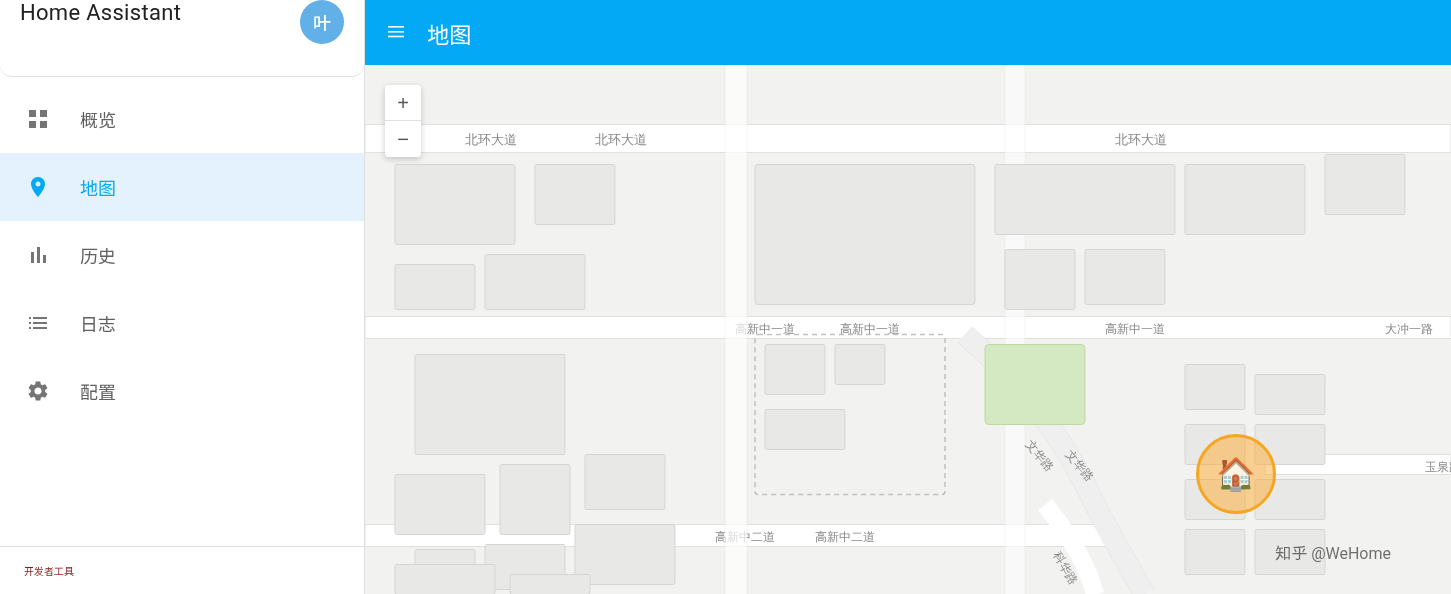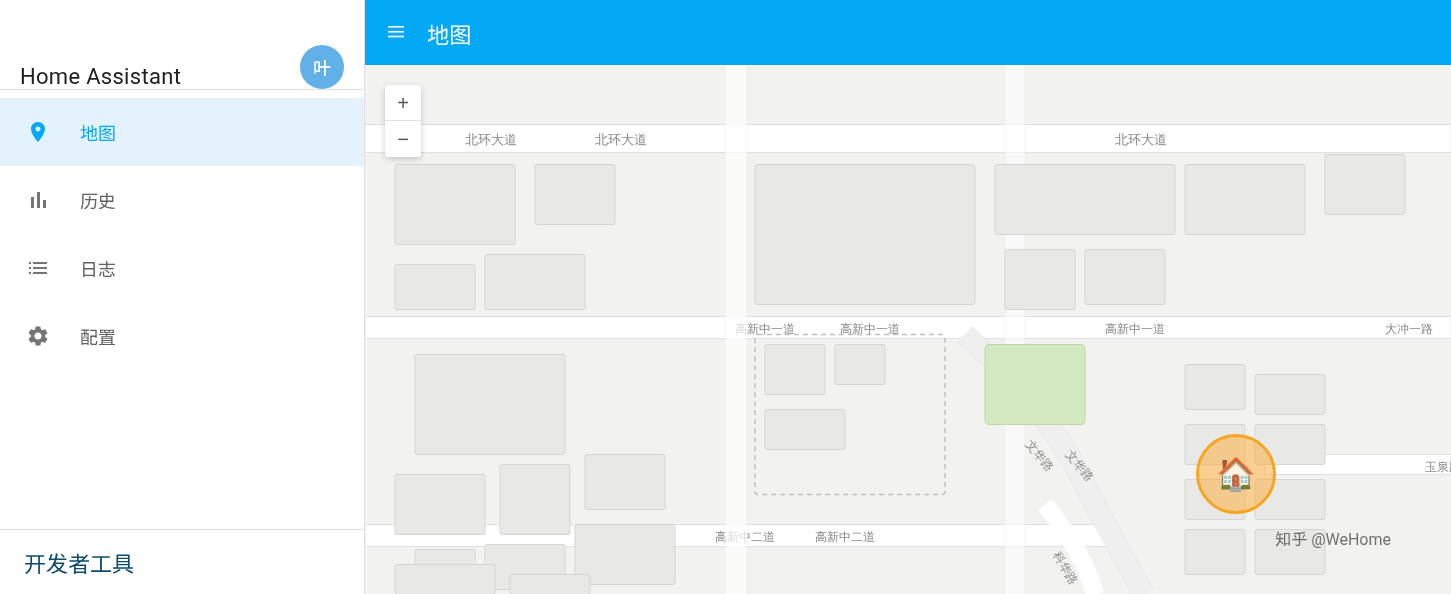--- a/index.html
+++ b/index.html
@@ -11,25 +11,26 @@
       min-width: 365px;
       display: flex;
       flex-direction: column;
       background: #fff;
       border-right: 1px solid #e0e0e0;
       height: 100%;
     }
 
     .sidebar-header {
       display: flex;
-      align-items: flex-end;
+      align-items: flex-start;
       justify-content: space-between;
       padding: 0 20px;
-      height: 90px;
+      height: 77px;
       border-bottom: 1px solid #e0e0e0;
+      border-radius: 12px;
     }
 
     .sidebar-title {
       font-size: 22px;
       font-weight: 400;
       color: #212121;
       letter-spacing: 0.3px;
     }
 
     .avatar {
@@ -91,22 +92,22 @@
       fill: #757575;
     }
 
     .nav-label {
       font-size: 18px;
     }
 
     .sidebar-footer {
       padding: 16px 24px;
       border-top: 1px solid #e0e0e0;
-      color: #0c4a6e;
-      font-size: 22px;
+      color: #7f1d1d;
+      font-size: 10px;
       cursor: pointer;
     }
 
     
     .main-content {
       flex: 1;
       display: flex;
       flex-direction: column;
       height: 100%;
     }
@@ -199,39 +200,47 @@
       justify-content: center;
     }
 
     .marker-house {
       font-size: 32px;
     }
 
     
     .watermark {
       position: absolute;
-      bottom: 44px;
+      bottom: 30px;
       right: 60px;
       color: rgba(0,0,0,0.55);
       font-size: 16px;
       z-index: 5;
       margin-left: 28px;
     }
   </style>
 </head>
 <body>
 
 <div class="sidebar">
   <div class="sidebar-header">
     <span class="sidebar-title">Home Assistant</span>
     <div class="avatar">叶</div>
   </div>
 
   <nav class="nav-items">
 
+    <div class="nav-item">
+      <div class="nav-icon">
+        <svg viewBox="0 0 24 24" xmlns="http://www.w3.org/2000/svg">
+          <path d="M3 3h7v7H3zm0 11h7v7H3zm11-11h7v7h-7zm0 11h7v7h-7z"></path>
+        </svg>
+      </div>
+      <span class="nav-label">概览</span>
+    </div>
 
     <div class="nav-item active">
       <div class="nav-icon">
         <svg viewBox="0 0 24 24" xmlns="http://www.w3.org/2000/svg">
           <path d="M12 2C8.13 2 5 5.13 5 9c0 5.25 7 13 7 13s7-7.75 7-13c0-3.87-3.13-7-7-7zm0 9.5c-1.38 0-2.5-1.12-2.5-2.5s1.12-2.5 2.5-2.5 2.5 1.12 2.5 2.5-1.12 2.5-2.5 2.5z"></path>
         </svg>
       </div>
       <span class="nav-label">地图</span>
     </div>
 

